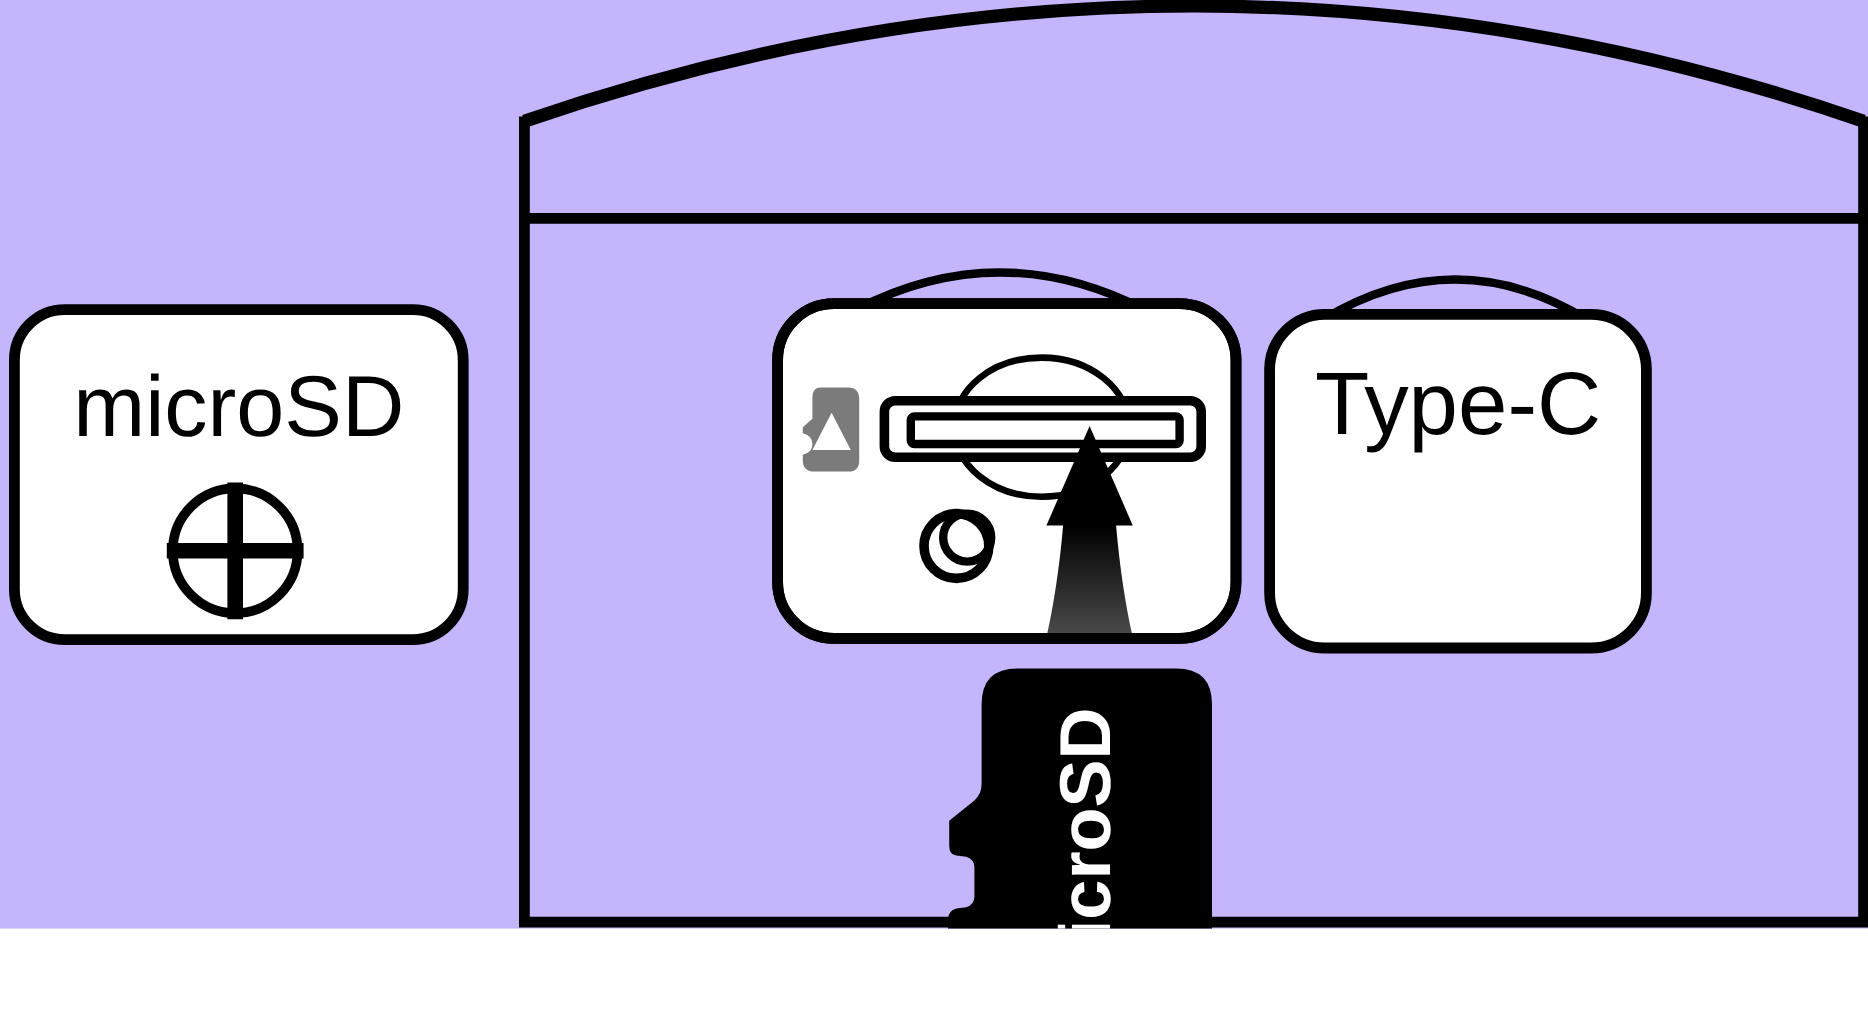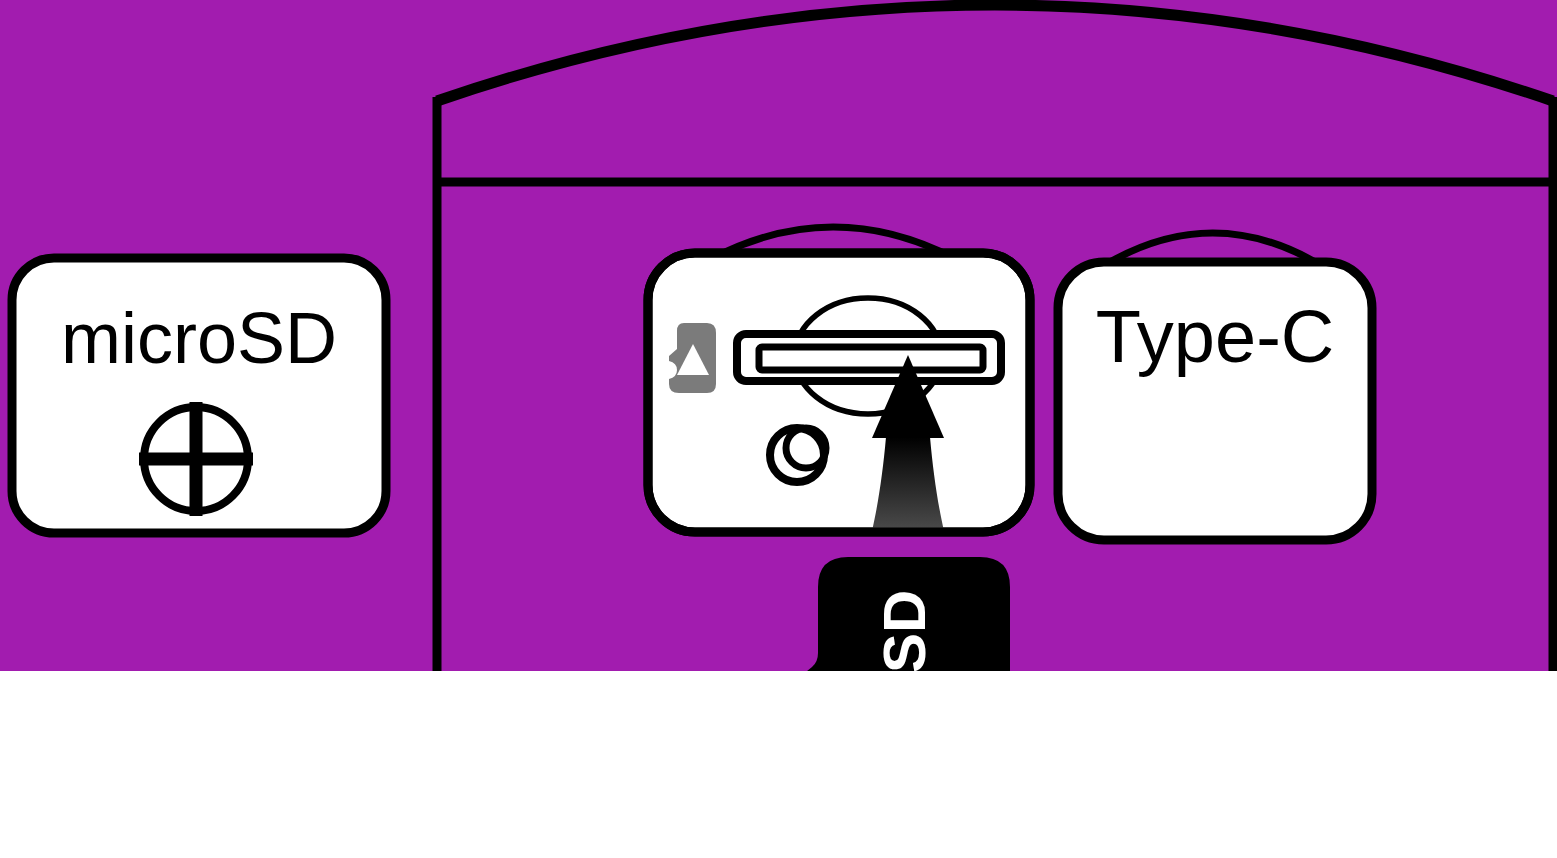--- a/index.html
+++ b/index.html
@@ -1,17 +1,17 @@
 <!DOCTYPE html>
 <html><head>
 <meta charset="utf-8">
 <style>
   html,body{margin:0;padding:0;background:#ffffff;}
   body{font-family:"Liberation Sans","DejaVu Sans",sans-serif;}
-  .stage{position:relative;width:1557px;height:671px;background:#a21caf;overflow:hidden;}
+  .stage{position:relative;width:1557px;height:774px;background:#c4b5fd;overflow:hidden;}
   svg text{font-family:"Liberation Sans","DejaVu Sans",sans-serif;}
 </style>
 </head>
 <body>
 
 <div class="stage">
 <svg width="1557" height="858" viewBox="0 0 1557 858" xmlns="http://www.w3.org/2000/svg">
   <defs>
     <linearGradient id="tailGrad" x1="0" y1="437" x2="0" y2="533" gradientUnits="userSpaceOnUse">
       <stop offset="0" stop-color="#000000"></stop>

